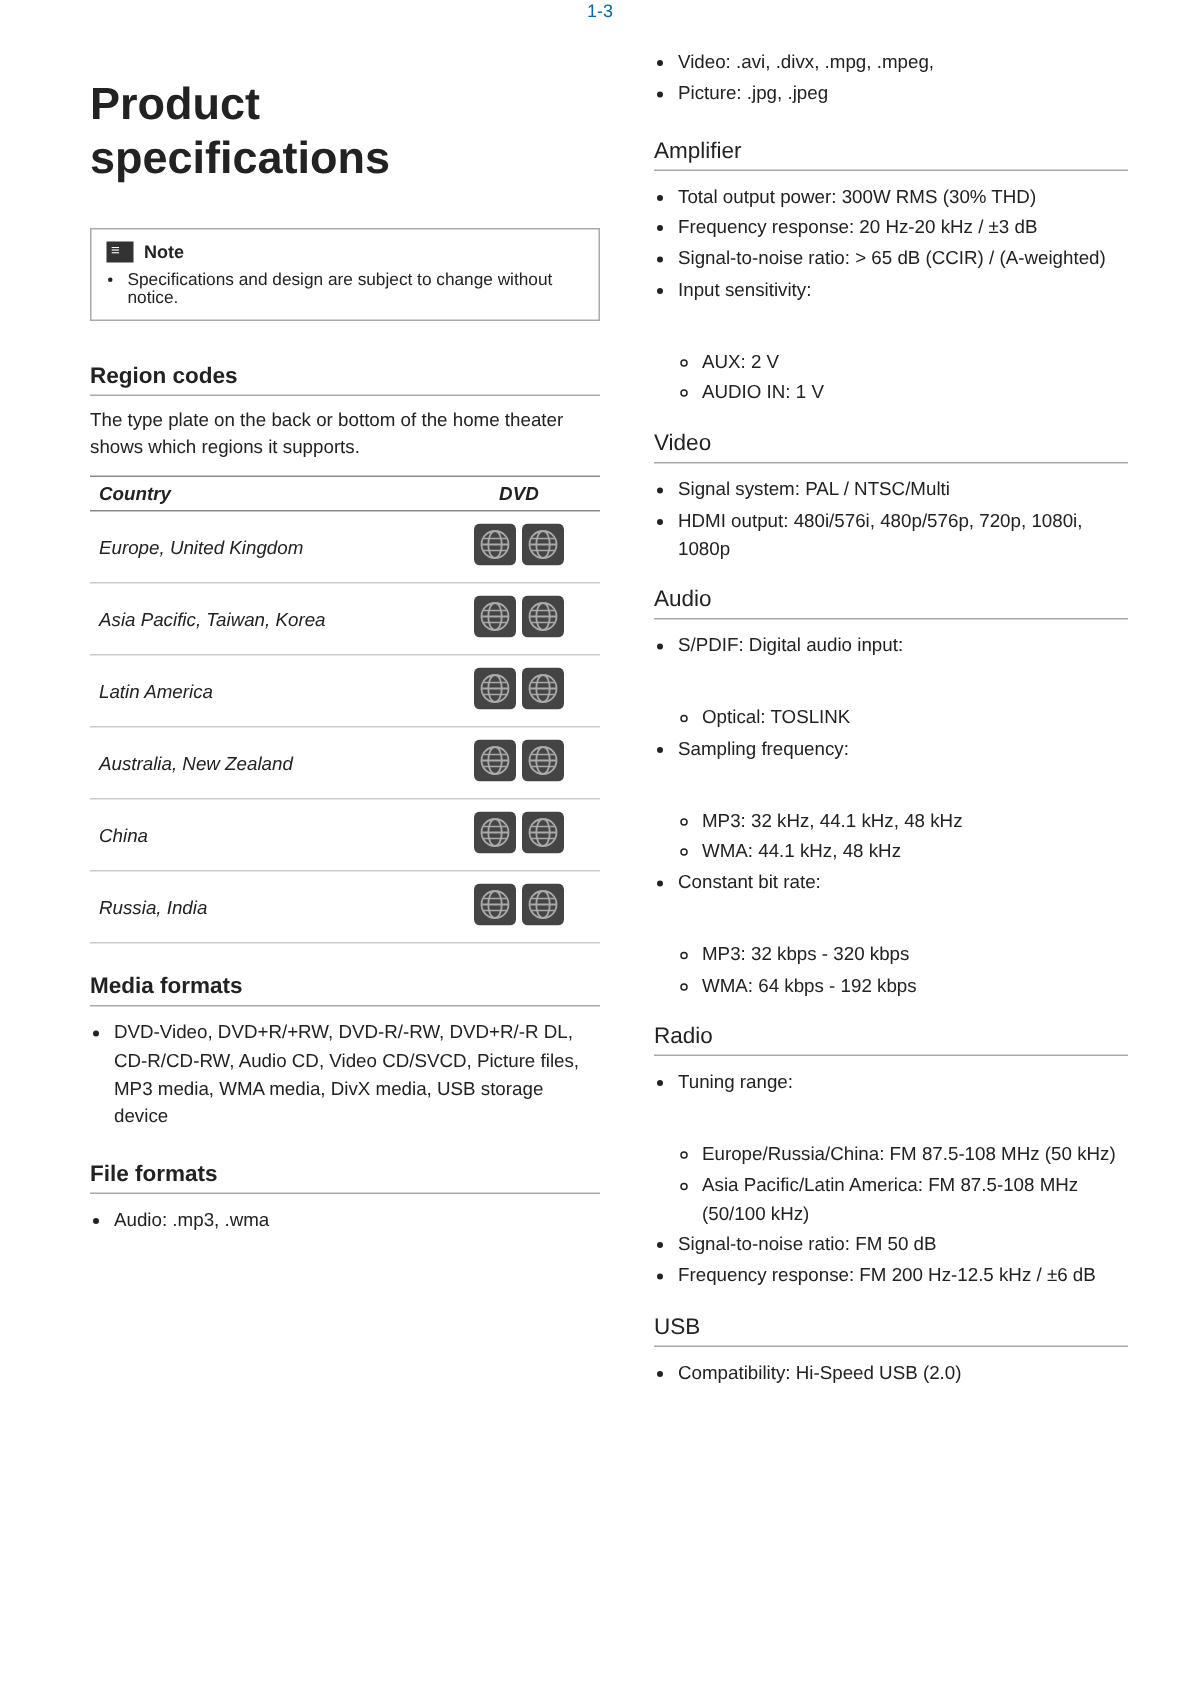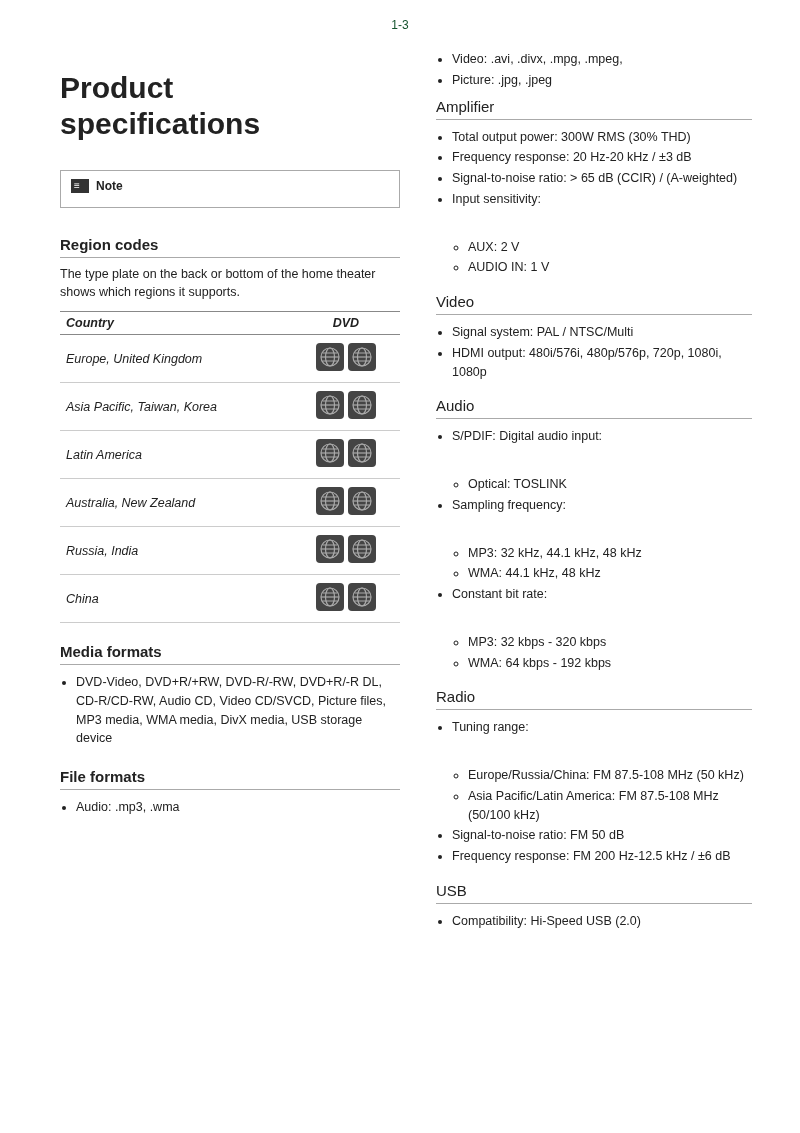--- a/index.html
+++ b/index.html
@@ -8,22 +8,21 @@
       font-family: Arial, Helvetica, sans-serif;
       font-size: 13px;
       color: #222;
       width: 800px;
       min-height: 1133px;
       position: relative;
     }
     .page-number {
       text-align: center;
       font-size: 12px;
-      color: #14532d;
-      padding-top: 18px;
+      color: #0369a1;
       padding-bottom: 8px;
     }
     .main-layout {
       display: flex;
       padding: 0 48px 40px 60px;
       gap: 36px;
     }
     .left-col {
       width: 340px;
       flex-shrink: 0;
@@ -145,40 +144,43 @@
     .right-section ul ul {
       padding-left: 16px;
       margin-top: 29px;
     }
     .right-header-area {
       padding-top: 10px;
     }
     .right-top-bullets {
       font-size: 12.5px;
       padding-left: 16px;
-      margin-bottom: 8px;
+      margin-bottom: 20px;
       line-height: 1.5;
     }
     .right-top-bullets li { margin-bottom: 2px; }
   </style>
 </head>
 <body>
 
 <div class="page-number">1-3</div>
 
 <div class="main-layout">
 
   <div class="left-col">
     <h1 class="product-title">Product<br>specifications</h1>
 
     <div class="note-box">
       <div class="note-header">
         <span class="note-icon"></span>
         <span>Note</span>
       </div>
+      <ul>
+        <li>Specifications and design are subject to change without notice.</li>
+      </ul>
     </div>
 
     <div class="left-section">
       <h2 class="section-heading">Region codes</h2>
       <p class="section-desc">The type plate on the back or bottom of the home theater shows which regions it supports.</p>
 
       <table class="region-table">
         <thead>
           <tr>
             <th>Country</th>
@@ -252,39 +254,39 @@
       </svg></span><span style="display: inline-block; margin: 2px;"><svg width="28" height="28" viewBox="0 0 28 28" xmlns="http://www.w3.org/2000/svg">
         <rect width="28" height="28" rx="4" fill="#444"></rect>
         <circle cx="14" cy="14" r="9" fill="none" stroke="#aaa" stroke-width="1.2"></circle>
         <ellipse cx="14" cy="14" rx="4.5" ry="9" fill="none" stroke="#aaa" stroke-width="1.2"></ellipse>
         <line x1="5" y1="14" x2="23" y2="14" stroke="#aaa" stroke-width="1.2"></line>
         <line x1="6.5" y1="10" x2="21.5" y2="10" stroke="#aaa" stroke-width="1"></line>
         <line x1="6.5" y1="18" x2="21.5" y2="18" stroke="#aaa" stroke-width="1"></line>
       </svg></span></td>
             </tr>
             <tr>
+              <td>China</td>
+              <td class="dvd-icons"><span style="display: inline-block; margin: 2px;"><svg width="28" height="28" viewBox="0 0 28 28" xmlns="http://www.w3.org/2000/svg">
+        <rect width="28" height="28" rx="4" fill="#444"></rect>
+        <circle cx="14" cy="14" r="9" fill="none" stroke="#aaa" stroke-width="1.2"></circle>
+        <ellipse cx="14" cy="14" rx="4.5" ry="9" fill="none" stroke="#aaa" stroke-width="1.2"></ellipse>
+        <line x1="5" y1="14" x2="23" y2="14" stroke="#aaa" stroke-width="1.2"></line>
+        <line x1="6.5" y1="10" x2="21.5" y2="10" stroke="#aaa" stroke-width="1"></line>
+        <line x1="6.5" y1="18" x2="21.5" y2="18" stroke="#aaa" stroke-width="1"></line>
+      </svg></span><span style="display: inline-block; margin: 2px;"><svg width="28" height="28" viewBox="0 0 28 28" xmlns="http://www.w3.org/2000/svg">
+        <rect width="28" height="28" rx="4" fill="#444"></rect>
+        <circle cx="14" cy="14" r="9" fill="none" stroke="#aaa" stroke-width="1.2"></circle>
+        <ellipse cx="14" cy="14" rx="4.5" ry="9" fill="none" stroke="#aaa" stroke-width="1.2"></ellipse>
+        <line x1="5" y1="14" x2="23" y2="14" stroke="#aaa" stroke-width="1.2"></line>
+        <line x1="6.5" y1="10" x2="21.5" y2="10" stroke="#aaa" stroke-width="1"></line>
+        <line x1="6.5" y1="18" x2="21.5" y2="18" stroke="#aaa" stroke-width="1"></line>
+      </svg></span></td>
+            </tr>
+            <tr>
               <td>Russia, India</td>
-              <td class="dvd-icons"><span style="display: inline-block; margin: 2px;"><svg width="28" height="28" viewBox="0 0 28 28" xmlns="http://www.w3.org/2000/svg">
-        <rect width="28" height="28" rx="4" fill="#444"></rect>
-        <circle cx="14" cy="14" r="9" fill="none" stroke="#aaa" stroke-width="1.2"></circle>
-        <ellipse cx="14" cy="14" rx="4.5" ry="9" fill="none" stroke="#aaa" stroke-width="1.2"></ellipse>
-        <line x1="5" y1="14" x2="23" y2="14" stroke="#aaa" stroke-width="1.2"></line>
-        <line x1="6.5" y1="10" x2="21.5" y2="10" stroke="#aaa" stroke-width="1"></line>
-        <line x1="6.5" y1="18" x2="21.5" y2="18" stroke="#aaa" stroke-width="1"></line>
-      </svg></span><span style="display: inline-block; margin: 2px;"><svg width="28" height="28" viewBox="0 0 28 28" xmlns="http://www.w3.org/2000/svg">
-        <rect width="28" height="28" rx="4" fill="#444"></rect>
-        <circle cx="14" cy="14" r="9" fill="none" stroke="#aaa" stroke-width="1.2"></circle>
-        <ellipse cx="14" cy="14" rx="4.5" ry="9" fill="none" stroke="#aaa" stroke-width="1.2"></ellipse>
-        <line x1="5" y1="14" x2="23" y2="14" stroke="#aaa" stroke-width="1.2"></line>
-        <line x1="6.5" y1="10" x2="21.5" y2="10" stroke="#aaa" stroke-width="1"></line>
-        <line x1="6.5" y1="18" x2="21.5" y2="18" stroke="#aaa" stroke-width="1"></line>
-      </svg></span></td>
-            </tr>
-            <tr>
-              <td>China</td>
               <td class="dvd-icons"><span style="display: inline-block; margin: 2px;"><svg width="28" height="28" viewBox="0 0 28 28" xmlns="http://www.w3.org/2000/svg">
         <rect width="28" height="28" rx="4" fill="#444"></rect>
         <circle cx="14" cy="14" r="9" fill="none" stroke="#aaa" stroke-width="1.2"></circle>
         <ellipse cx="14" cy="14" rx="4.5" ry="9" fill="none" stroke="#aaa" stroke-width="1.2"></ellipse>
         <line x1="5" y1="14" x2="23" y2="14" stroke="#aaa" stroke-width="1.2"></line>
         <line x1="6.5" y1="10" x2="21.5" y2="10" stroke="#aaa" stroke-width="1"></line>
         <line x1="6.5" y1="18" x2="21.5" y2="18" stroke="#aaa" stroke-width="1"></line>
       </svg></span><span style="display: inline-block; margin: 2px;"><svg width="28" height="28" viewBox="0 0 28 28" xmlns="http://www.w3.org/2000/svg">
         <rect width="28" height="28" rx="4" fill="#444"></rect>
         <circle cx="14" cy="14" r="9" fill="none" stroke="#aaa" stroke-width="1.2"></circle>

